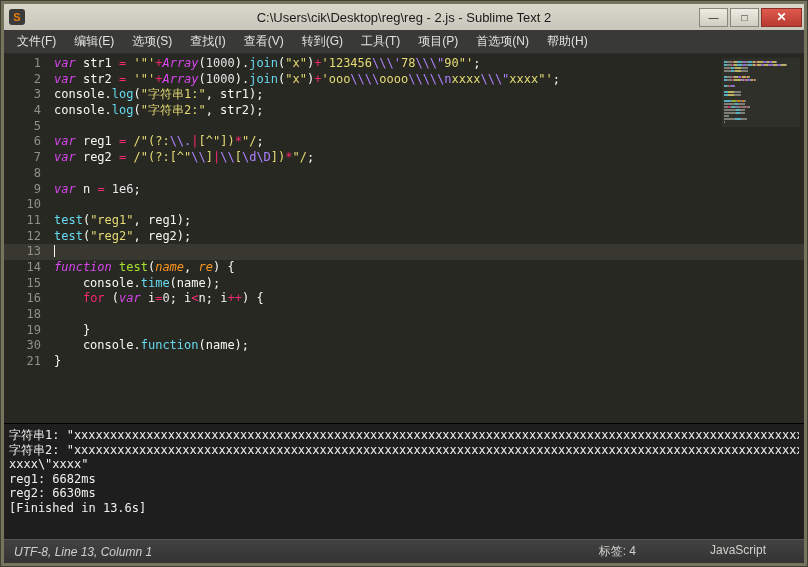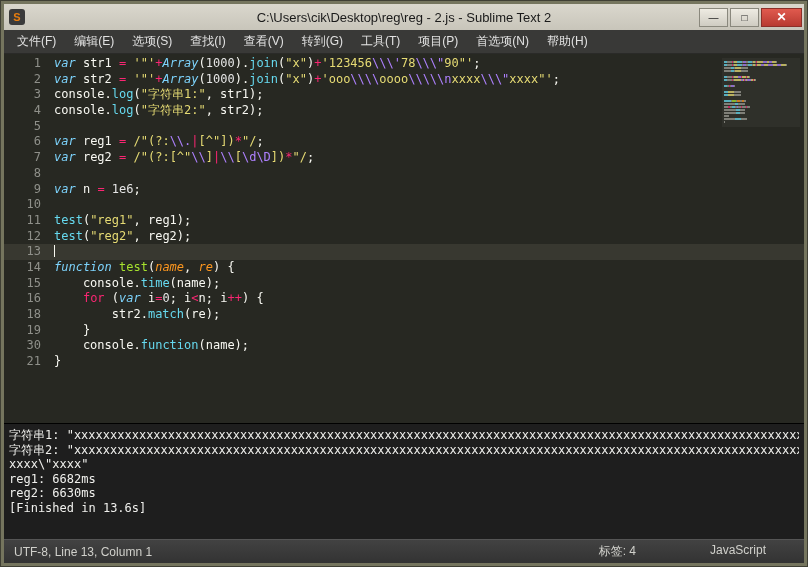--- a/index.html
+++ b/index.html
@@ -78,21 +78,21 @@
   }
   .code-line { display:flex; height:15.7px; line-height:15.7px; white-space:pre; }
   .code-line.current { background:#383830; }
   .gutter {
     flex:0 0 50px; width:50px; text-align:right; padding-right:13px;
     color:#8f908a;
   }
   .code-text { white-space:pre; }
   .caret { display:inline-block; width:1px; height:12px; background:#f8f8f0; vertical-align:-2px; }
 
-  .t-k  { color:#7dd3fc; font-style:italic; }
+  .t-k  { color:#d946ef; font-style:italic; }
   .t-o  { color:#f92672; }
   .t-n  { color:#e5e5e5; }
   .t-s  { color:#e6db74; }
   .t-e  { color:#ae81ff; }
   .t-fn { color:#66d9ef; }
   .t-fd { color:#a6e22e; }
   .t-pr { color:#fd971f; font-style:italic; }
   .t-p  { color:#f8f8f2; }
 
   .minimap {
@@ -114,21 +114,21 @@
 
   
   .statusbar {
     flex:0 0 24px; height:24px;
     background:linear-gradient(#424242, #333333);
     border-top:1px solid #555;
     display:flex; align-items:center;
     color:#d0d0cb; font-size:12px;
     padding:0 10px;
   }
-  .status-left { flex:1 1 auto; white-space:nowrap; }
+  .status-left { flex:1 1 auto; white-space:nowrap;font-style:italic; }
   .status-right { display:flex; gap:74px; padding-right:28px; white-space:nowrap; }
 </style>
 </head>
 <body>
 
 <div class="window">
 
   <div class="titlebar">
     <div class="app-icon">S</div>
     <div class="title-text">C:\Users\cik\Desktop\reg\reg - 2.js - Sublime Text 2</div>
@@ -164,21 +164,21 @@
         <div class="code-line"><span class="gutter">7</span><span class="code-text"><span class="t-k">var</span><span class="t-p"> reg2 </span><span class="t-o">=</span><span class="t-p"> </span><span class="t-s">/"(?:[^"</span><span class="t-e">\\</span><span class="t-s">]</span><span class="t-o">|</span><span class="t-e">\\</span><span class="t-s">[</span><span class="t-e">\d</span><span class="t-e">\D</span><span class="t-s">])</span><span class="t-o">*</span><span class="t-s">"/</span><span class="t-p">;</span></span></div>
         <div class="code-line"><span class="gutter">8</span><span class="code-text"></span></div>
         <div class="code-line"><span class="gutter">9</span><span class="code-text"><span class="t-k">var</span><span class="t-p"> n </span><span class="t-o">=</span><span class="t-p"> </span><span class="t-n">1e6</span><span class="t-p">;</span></span></div>
         <div class="code-line"><span class="gutter">10</span><span class="code-text"></span></div>
         <div class="code-line"><span class="gutter">11</span><span class="code-text"><span class="t-fn">test</span><span class="t-p">(</span><span class="t-s">"reg1"</span><span class="t-p">, reg1);</span></span></div>
         <div class="code-line"><span class="gutter">12</span><span class="code-text"><span class="t-fn">test</span><span class="t-p">(</span><span class="t-s">"reg2"</span><span class="t-p">, reg2);</span></span></div>
         <div class="code-line current"><span class="gutter">13</span><span class="code-text"><span class="caret"></span></span></div>
         <div class="code-line"><span class="gutter">14</span><span class="code-text"><span class="t-k">function</span><span class="t-p"> </span><span class="t-fd">test</span><span class="t-p">(</span><span class="t-pr">name</span><span class="t-p">, </span><span class="t-pr">re</span><span class="t-p">) {</span></span></div>
         <div class="code-line"><span class="gutter">15</span><span class="code-text"><span class="t-p">    console.</span><span class="t-fn">time</span><span class="t-p">(name);</span></span></div>
         <div class="code-line"><span class="gutter">16</span><span class="code-text"><span class="t-p">    </span><span class="t-o">for</span><span class="t-p"> (</span><span class="t-k">var</span><span class="t-p"> i</span><span class="t-o">=</span><span class="t-n">0</span><span class="t-p">; i</span><span class="t-o">&lt;</span><span class="t-p">n; i</span><span class="t-o">++</span><span class="t-p">) {</span></span></div>
-        <div class="code-line"><span class="gutter">18</span><span class="code-text"><span class="t-p">        str2.</span><span class="t-fn">match</span><span class="t-p">(re);</span></span></div>
+        <div class="code-line"><span class="gutter">18</span></div>
         <div class="code-line"><span class="gutter">19</span><span class="code-text"><span class="t-p">    }</span></span></div>
         <div class="code-line"><span class="gutter">30</span><span class="code-text"><span class="t-p">    console.</span><span class="t-fn">function</span><span class="t-p">(name);</span></span></div>
         <div class="code-line"><span class="gutter">21</span><span class="code-text"><span class="t-p">}</span></span></div>
       </div>
     <div class="minimap">
         <div class="mm-line">
           <span class="mm-seg" style="width: 2.7px; background: rgb(102, 217, 239);"></span>
           <span class="mm-seg" style="width: 5.4px; background: rgb(154, 154, 146);"></span>
           <span class="mm-seg" style="width: 0.9px; background: rgb(249, 38, 114);"></span>
           <span class="mm-seg" style="width: 0.9px; background: rgb(154, 154, 146);"></span>

